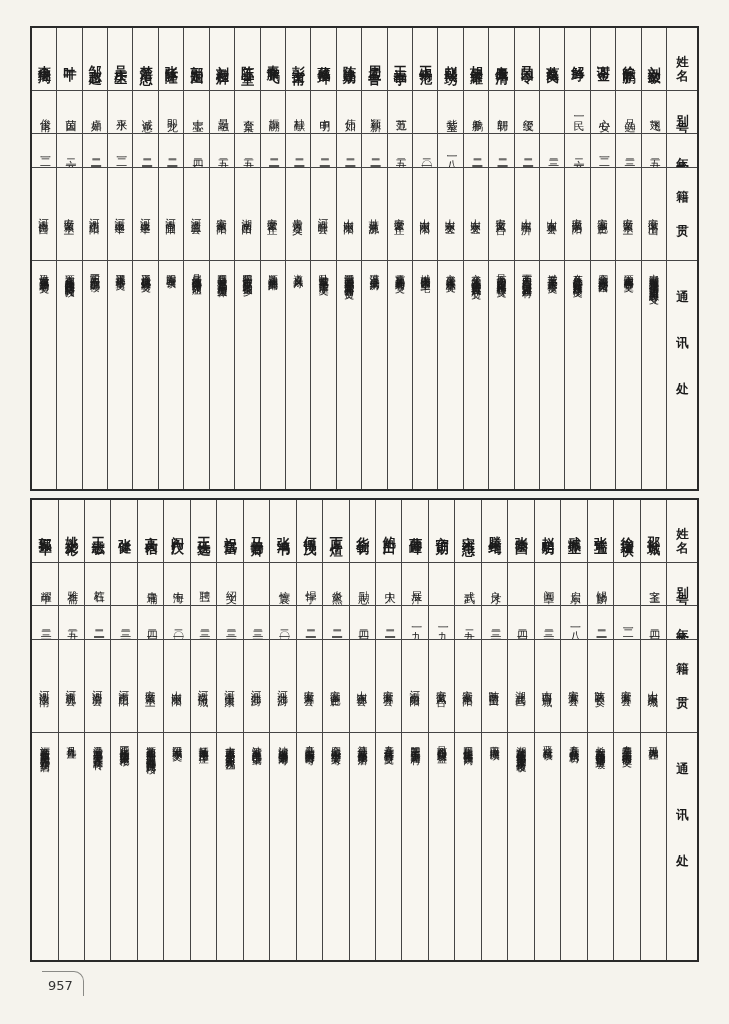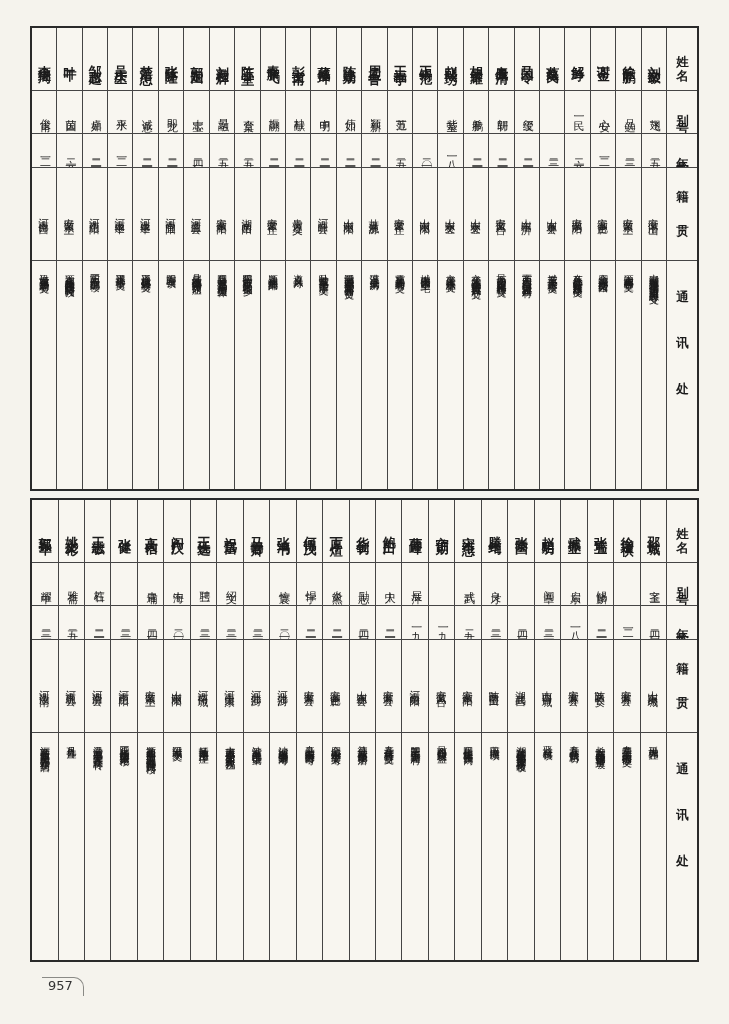--- a/index.html
+++ b/index.html
@@ -44,21 +44,21 @@
   .t-addr{font-size:10px;letter-spacing:1px;line-height:11.5px;max-height:100%;}
   .t-hdr{font-size:12.5px;font-weight:700;}
   .sp-name{letter-spacing:14px;}
   .sp-alias{letter-spacing:8px;}
   .sp-age{letter-spacing:4px;}
   .sp-native{letter-spacing:34px;}
   .sp-addr{letter-spacing:46px;padding-top:14px;}
   .pageno{
     position:absolute;left:42px;bottom:28px;
     font-size:13px;color:#333;
-    padding:0 10px 3px 6px;
+    padding:6px 10px 3px 6px;
     border-top:1px solid #8a8a86;border-right:1px solid #8a8a86;
     border-top-right-radius:10px;
     background:transparent;
   }
 </style>
 </head>
 <body>
 
 <div class="sheet">
   <div class="frame">

